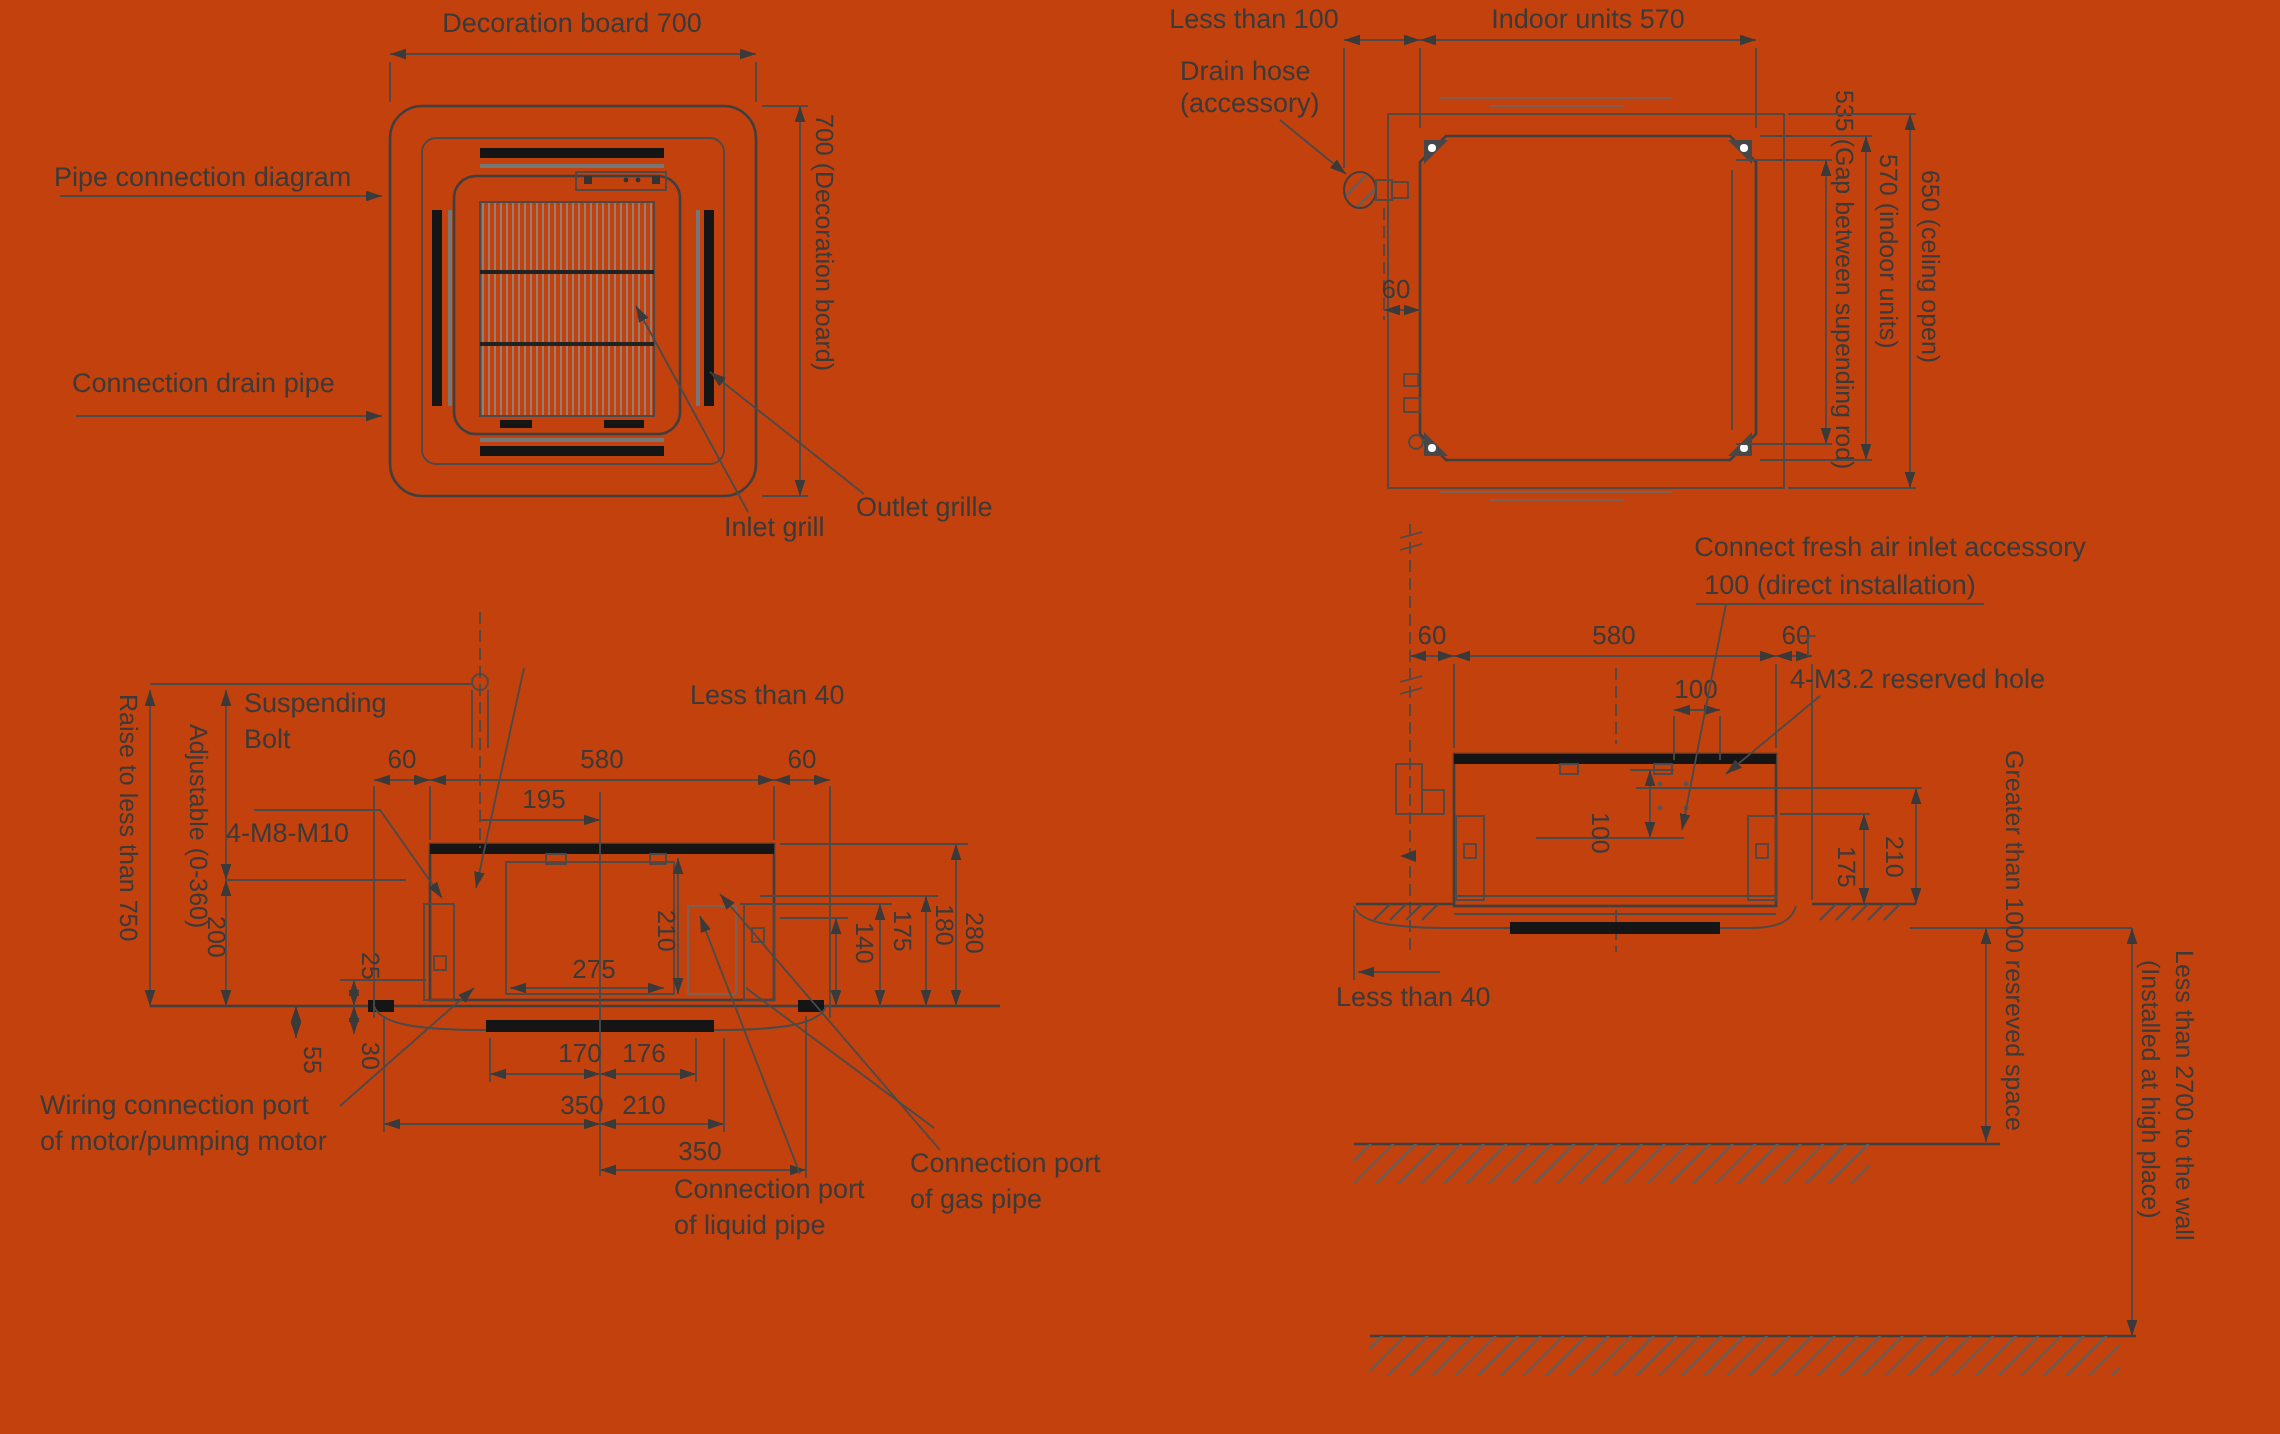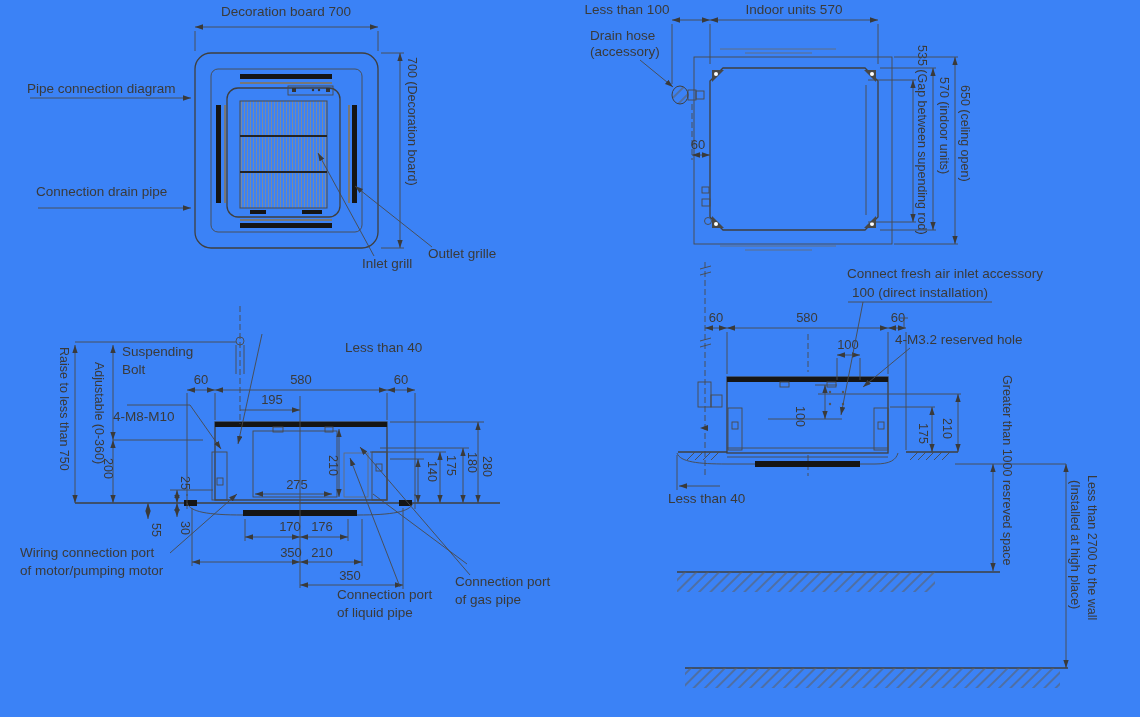--- a/index.html
+++ b/index.html
@@ -1,16 +1,16 @@
 <!DOCTYPE html>
 <html><head>
 <meta charset="utf-8">
 <style>
   html,body{margin:0;padding:0;background:#ffffff;}
-  .stage{position:relative;width:1140px;height:717px;background:#3b82f6;overflow:hidden;
+  .stage{position:relative;width:1140px;height:717px;background:#c2410c;overflow:hidden;
          font-family:"Liberation Sans", sans-serif;}
   svg text{fill:#3a3a3a;font-family:"Liberation Sans", sans-serif;}
   .lbl{font-size:13.5px;}
   .lblm{font-size:13.5px;text-anchor:middle;}
   .dim{font-size:13px;text-anchor:middle;}
   .rot{font-size:12.5px;}
   .thin{stroke:#4a4a4a;stroke-width:0.9;fill:none;}
   .med{stroke:#3f3f3f;stroke-width:1.3;fill:none;}
   .lt{stroke:#6a6a6a;stroke-width:0.8;fill:none;}
   .dash{stroke:#4a4a4a;stroke-width:0.9;fill:none;stroke-dasharray:6 3;}

